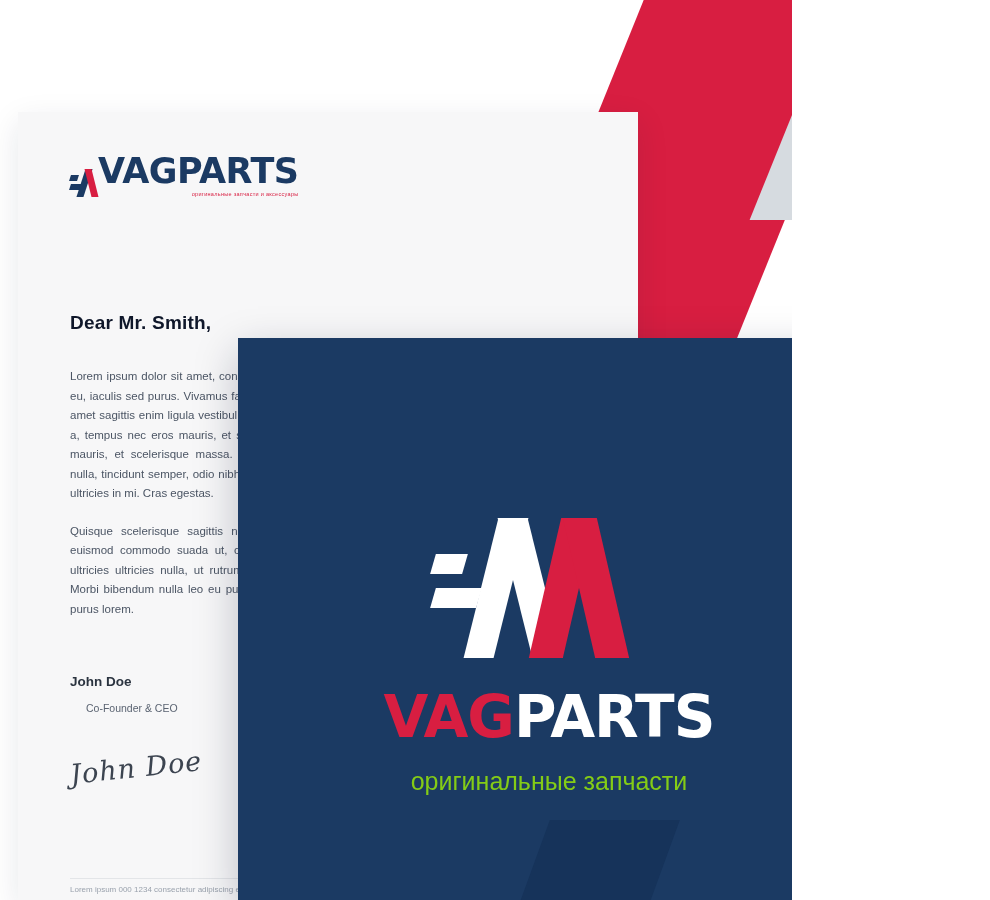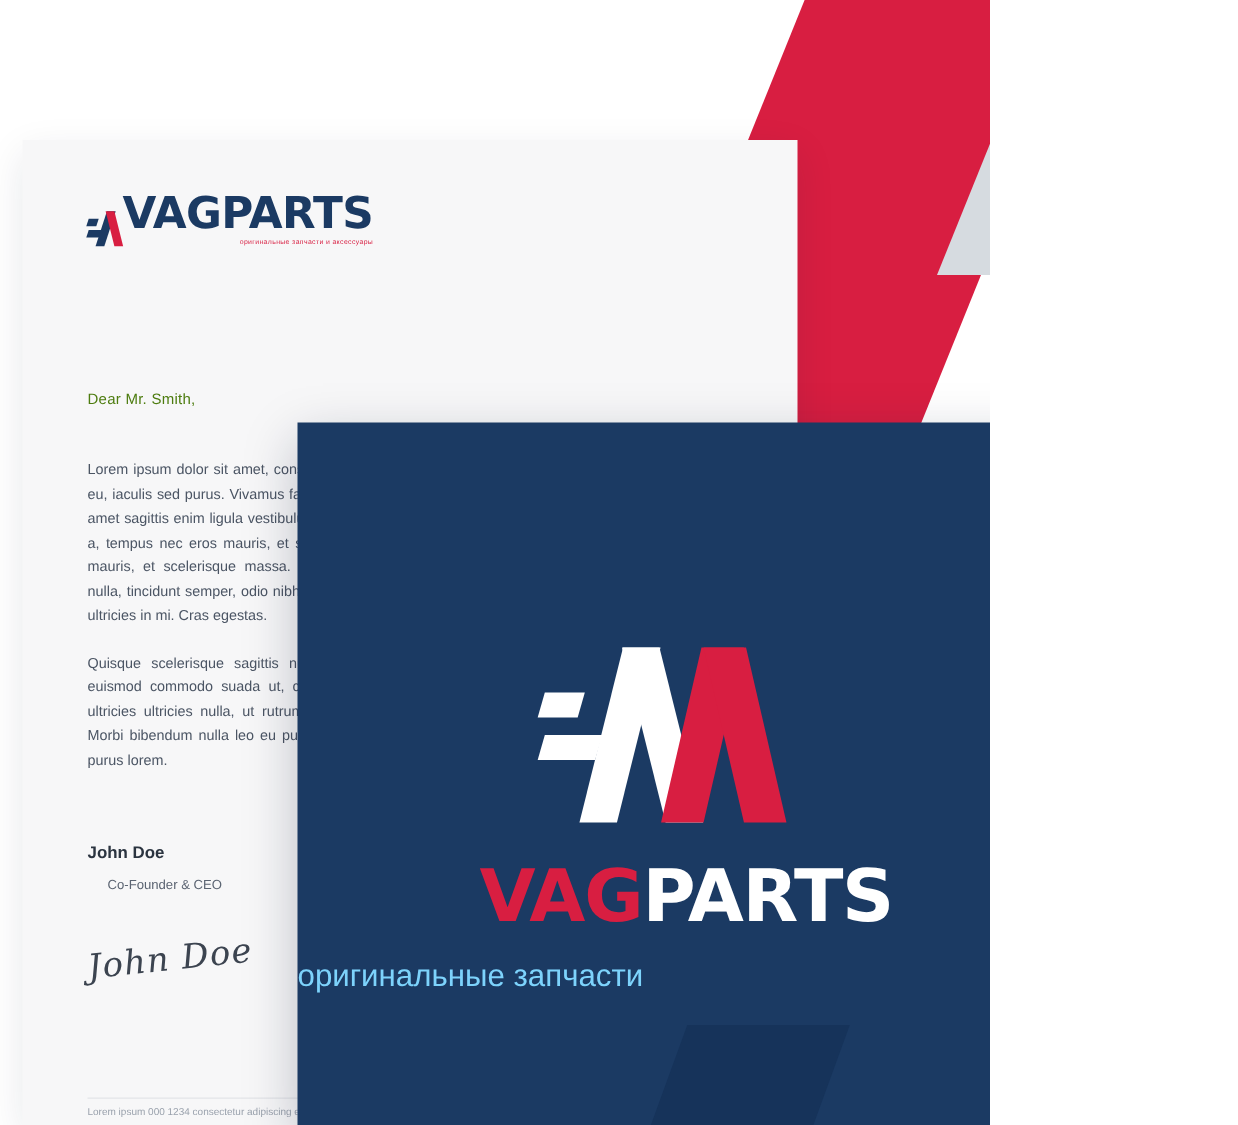--- a/index.html
+++ b/index.html
@@ -91,23 +91,23 @@
     letter-spacing: 0.3px;
     color: #d81e41;
     text-align: right;
     margin-top: 2px;
   }
 
   .letter-greeting {
     position: absolute;
     left: 52px;
     top: 200px;
-    font-size: 12px;
-    font-weight: normal;
-    color: #4d7c0f;
+    font-size: 19px;
+    font-weight: bold;
+    color: #0f172a;
     letter-spacing: 0.2px;
   }
   .letter-body {
     position: absolute;
     left: 52px;
     top: 255px;
     width: 310px;
     font-size: 11.5px;
     line-height: 19.5px;
     color: #4b5564;
@@ -250,25 +250,25 @@
     line-height: 1;
   }
   .folder-wordmark .vag { color: #d81e41; }
   .folder-wordmark .parts { color: #ffffff; }
 
   .folder-tagline {
     position: absolute;
     left: 0;
     top: 428px;
     width: 622px;
-    text-align: left;
+    text-align: center;
     font-family: "Liberation Sans", sans-serif;
     font-size: 25px;
     line-height: 30px;
-    color: #7dd3fc;
+    color: #84cc16;
     font-weight: 300;
   }
   .folder-bottom-shape {
     position: absolute;
     left: 290px;
     bottom: -40px;
     width: 130px;
     height: 120px;
     background: #16335a;
     transform: skewX(-20deg);

